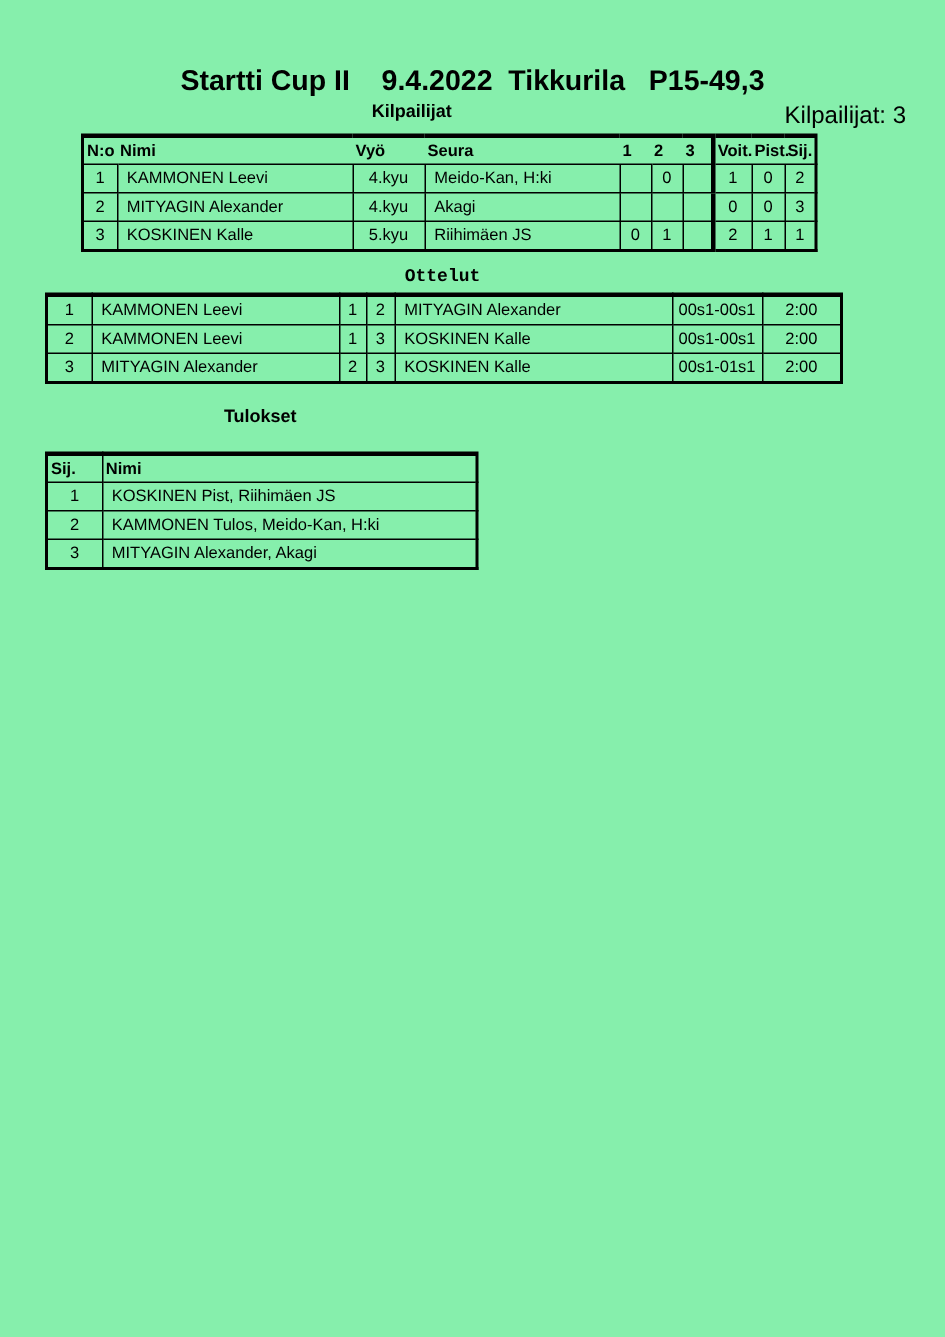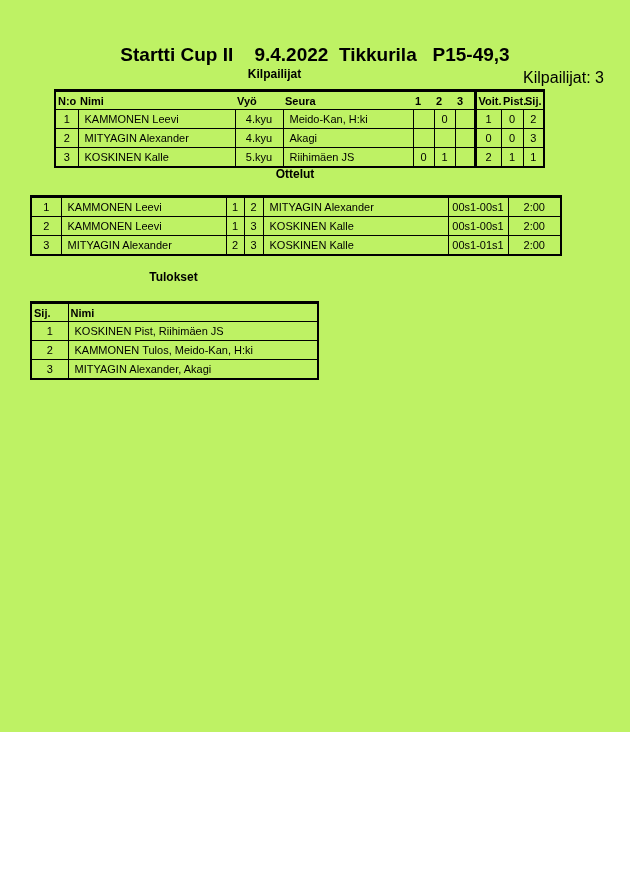--- a/index.html
+++ b/index.html
@@ -1,37 +1,37 @@
 <!DOCTYPE html>
 <html><head>
 <meta charset="utf-8">
 <style>
   html,body{margin:0;padding:0;background:#fff;}
   .page{
     position:relative;
-    width:630px;height:732px;
-    background:#bef264;
+    width:630px;height:891px;
+    background:#86efac;
     font-family:"Liberation Sans","DejaVu Sans",sans-serif;
     color:#000;
     overflow:hidden;
   }
   .title{
     position:absolute;top:44px;left:0;width:630px;
     text-align:center;
     font-size:19px;font-weight:bold;
     white-space:pre;
     letter-spacing:0px;
   }
   .section-heading{
     position:absolute;
     text-align:center;
     font-size:12px;font-weight:bold;
   }
   .sub-kilpailijat{top:67px;left:30px;width:489px;}
-  .sub-ottelut{top:167px;left:30px;width:530px;}
+  .sub-ottelut{top:177px;left:30px;width:530px;font-family:Liberation Mono, monospace;}
   .sub-tulokset{top:270px;left:30px;width:287px;}
   .count-label{
     position:absolute;top:69px;right:26px;
     font-size:16px;
   }
   table{
     position:absolute;
     border-collapse:collapse;
     table-layout:fixed;
     border:2px solid #000;

